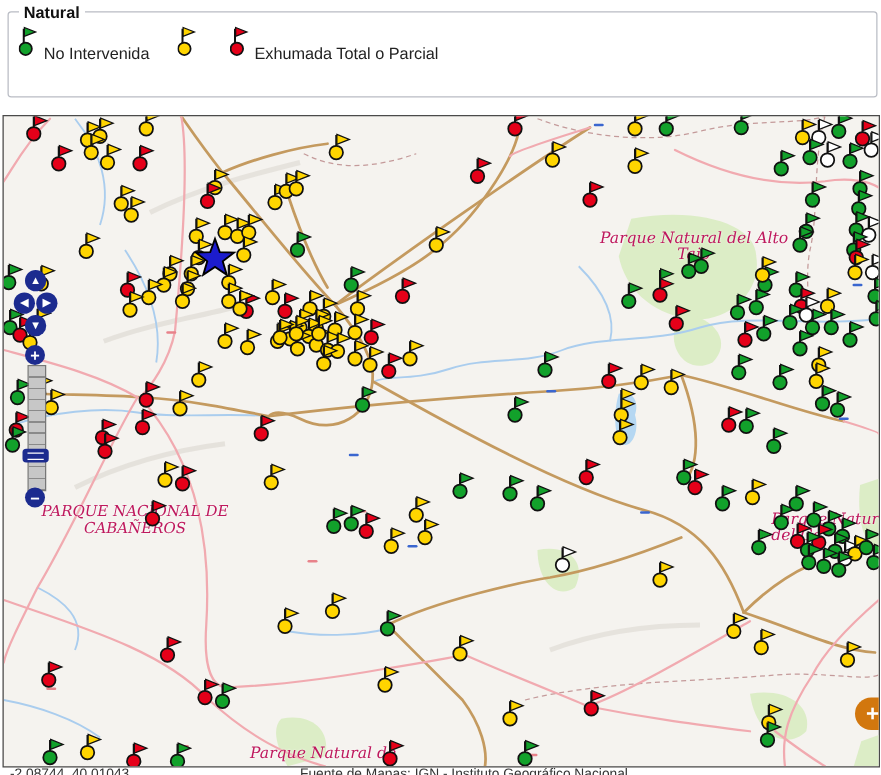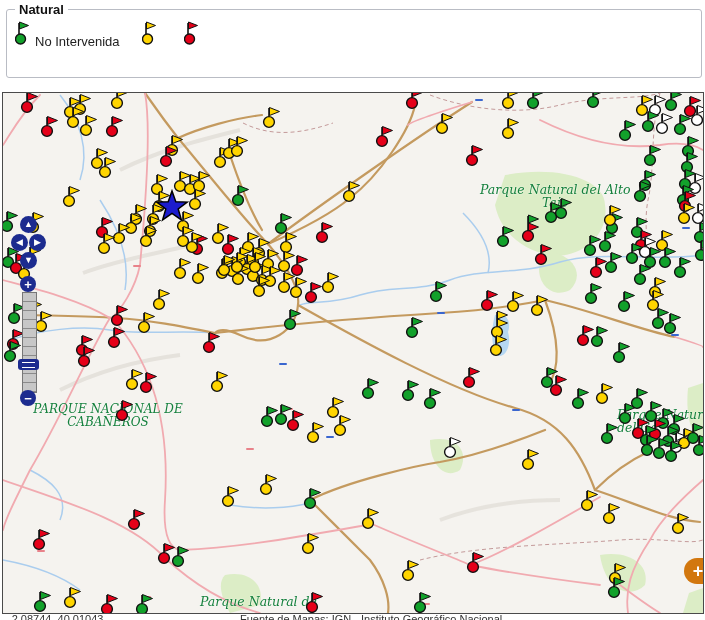--- a/index.html
+++ b/index.html
@@ -16,21 +16,21 @@
   .legend-item .llabel{font-size:13px;color:#222;line-height:15px;white-space:nowrap;}
 
   
   .map{position:absolute;left:2px;top:92px;width:700px;height:520px;
     border:1px solid #4a4a4a;background:#f5f3ef;overflow:hidden;cursor:grab;}
   .map svg.base,.map svg.markers{position:absolute;left:0;top:0;}
 
   .city-label{position:absolute;font-size:13.5px;color:#141414;white-space:nowrap;
     text-shadow:-1px 0 1px #fff,1px 0 1px #fff,0 -1px 1px #fff,0 1px 1px #fff;}
   .park-label{position:absolute;font-family:"DejaVu Serif","Liberation Serif",serif;
-    font-style:italic;color:#15803d;white-space:nowrap;line-height:13px;
+    font-style:italic;color:#be185d;white-space:nowrap;line-height:13px;
     text-shadow:0 0 2px #fff;}
   .shield{position:absolute;transform:translate(-50%,-50%);color:#fff;font-size:9px;
     font-weight:bold;padding:1px 4px;border-radius:2px;white-space:nowrap;line-height:10px;}
   .shield.blue{background:#3a66cf;}
   .shield.pink{background:#e8828a;}
 
   
   .panbtn{position:absolute;width:17px;height:17px;border-radius:50%;
     background:#1c2b8f;color:#fff;display:flex;align-items:center;justify-content:center;
     font-size:9px;line-height:1;cursor:pointer;z-index:30;}
@@ -77,20 +77,21 @@
               <polygon points="4.5,1 13.5,4.5 4.5,8" fill="#ffd500" stroke="#111" stroke-width="1"></polygon>
               <circle cx="5.5" cy="18" r="5" fill="#ffd500" stroke="#111" stroke-width="1.4"></circle>
             </svg></span>
         </div>
         <div class="legend-item">
           <span class="licon"><svg width="16" height="24" viewBox="0 0 16 24">
               <line x1="4" y1="2" x2="4" y2="17" stroke="#111" stroke-width="1.6"></line>
               <polygon points="4.5,1 13.5,4.5 4.5,8" fill="#e50019" stroke="#111" stroke-width="1"></polygon>
               <circle cx="5.5" cy="18" r="5" fill="#e50019" stroke="#111" stroke-width="1.4"></circle>
             </svg></span>
+          <span class="llabel">Exhumada Total o Parcial</span>
         </div>
       </div>
     <div class="legend-row" id="legend-row-1">
       </div>
   </fieldset>
 
   <div class="map">
 
     <svg class="base" width="700" height="520" viewBox="0 0 700 520">
 

